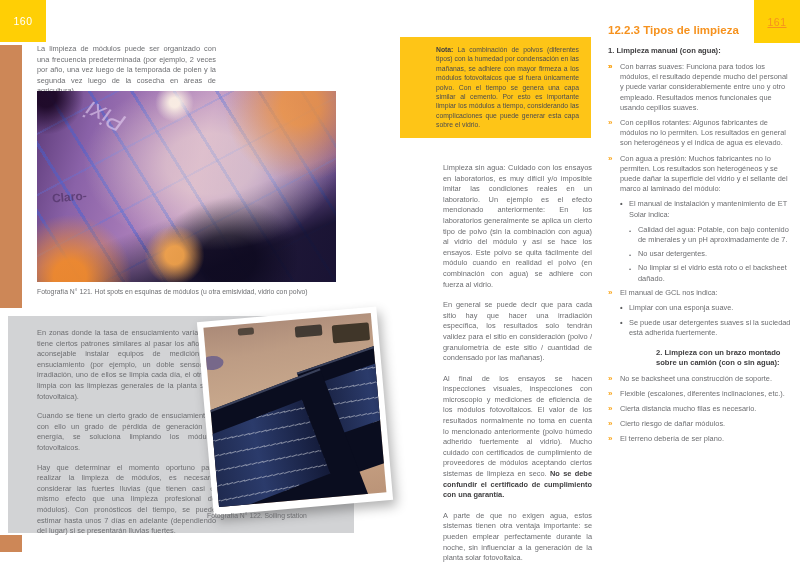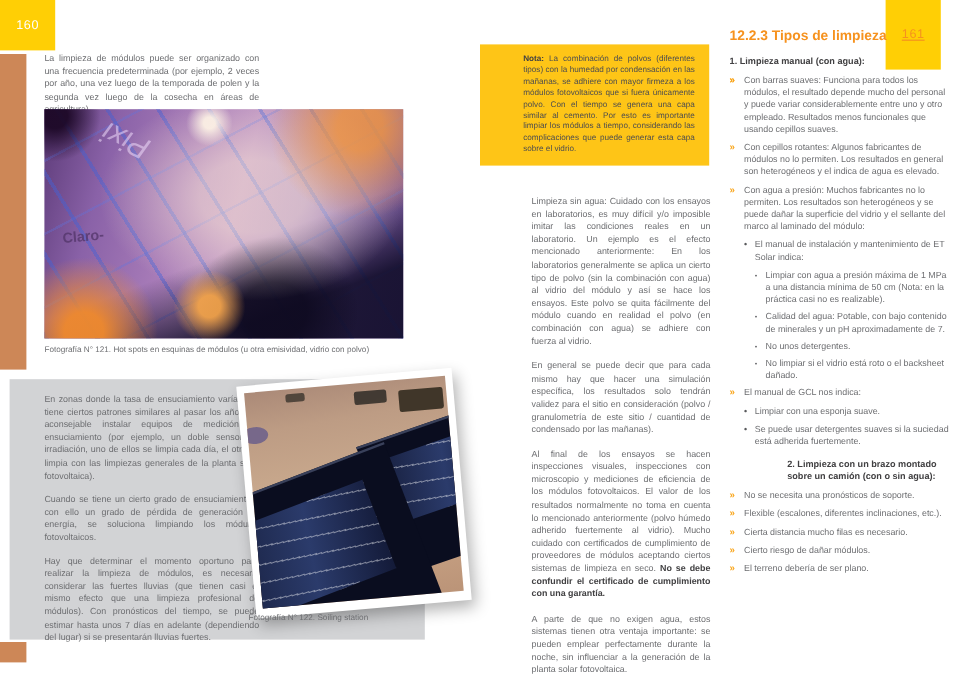--- a/index.html
+++ b/index.html
@@ -4,21 +4,21 @@
 <style>
   html,body{margin:0;padding:0;background:#ffffff;}
   .spread{position:relative;width:800px;height:566px;background:#ffffff;overflow:hidden;
           font-family:"Liberation Sans", sans-serif;color:#6d6e71;}
 
   
   .pagenum{position:absolute;top:0;width:46px;height:42px;background:#ffcf05;
            display:flex;align-items:center;justify-content:center;
            font-size:10.5px;letter-spacing:.5px;}
   .pagenum.left{left:0;color:#ffffff;}
-  .pagenum.right{right:16px;height:58px;color:#f6921e;text-decoration:underline;}
+  .pagenum.right{right:0;height:43px;color:#f6921e;text-decoration:underline;}
   .sidebar{position:absolute;left:0;top:45px;width:22px;height:263px;background:#cd8757;}
   .bottomrect{position:absolute;left:0;top:535px;width:22px;height:17px;background:#cd8757;}
 
   
   .body-text{font-size:7.4px;line-height:10.6px;text-align:justify;color:#6d6e71;}
   .caption{position:absolute;font-size:6.8px;color:#6d6e71;}
 
   
   .intro{position:absolute;left:37px;top:44px;width:179px;}
   .intro p{margin:0;}
@@ -138,49 +138,48 @@
   </div>
   <div class="caption caption122">Fotografía N° 122. Soiling station</div>
 
   <div class="notebox">
     <b>Nota:</b>
     <span>La combinación de polvos (diferentes tipos) con la humedad por condensación en las mañanas, se adhiere con mayor firmeza a los módulos fotovoltaicos que si fuera únicamente polvo. Con el tiempo se genera una capa similar al cemento. Por esto es importante limpiar los módulos a tiempo, considerando las complicaciones que puede generar esta capa sobre el vidrio.</span>
   </div>
 
   <div class="midcol body-text">
     <p>Limpieza sin agua: Cuidado con los ensayos en laboratorios, es muy difícil y/o imposible imitar las condiciones reales en un laboratorio. Un ejemplo es el efecto mencionado anteriormente: En los laboratorios generalmente se aplica un cierto tipo de polvo (sin la combinación con agua) al vidrio del módulo y así se hace los ensayos. Este polvo se quita fácilmente del módulo cuando en realidad el polvo (en combinación con agua) se adhiere con fuerza al vidrio.</p>
-    <p>En general se puede decir que para cada mismo hay que hacer una simulación específica, los resultados solo tendrán validez para el sitio en consideración (polvo / granulometría de este sitio / cuantidad de condensado por las mañanas).</p>
+    <p>En general se puede decir que para cada sitio hay que hacer una irradiación específica, los resultados solo tendrán validez para el sitio en consideración (polvo / granulometría de este sitio / cuantidad de condensado por las mañanas).</p>
     <p><span>Al final de los ensayos se hacen inspecciones visuales, inspecciones con microscopio y mediciones de eficiencia de los módulos fotovoltaicos. El valor de los resultados normalmente no toma en cuenta lo mencionado anteriormente (polvo húmedo adherido fuertemente al vidrio). Mucho cuidado con certificados de cumplimiento de proveedores de módulos aceptando ciertos sistemas de limpieza en seco.</span> <b>No se debe confundir el certificado de cumplimiento con una garantía.</b></p>
     <p>A parte de que no exigen agua, estos sistemas tienen otra ventaja importante: se pueden emplear perfectamente durante la noche, sin influenciar a la generación de la planta solar fotovoltaica.</p>
   </div>
 
   <div class="rcol">
     <div class="rhead">12.2.3 Tipos de limpieza</div>
 
     <div class="rsub">1. Limpieza manual (con agua):</div>
 
     <div class="li L1"><span class="mk">»</span></div>
     <div class="li L1"><span class="mk">»</span><span>Con barras suaves: Funciona para todos los módulos, el resultado depende mucho del personal y puede variar considerablemente entre uno y otro empleado. Resultados menos funcionales que usando cepillos suaves.</span></div>
     <div class="li L1"><span class="mk">»</span><span>Con cepillos rotantes: Algunos fabricantes de módulos no lo permiten. Los resultados en general son heterogéneos y el indica de agua es elevado.</span></div>
     <div class="li L1"><span class="mk">»</span><span>Con agua a presión: Muchos fabricantes no lo permiten. Los resultados son heterogéneos y se puede dañar la superficie del vidrio y el sellante del marco al laminado del módulo:</span></div>
 
     <div class="li L2"><span class="mk">•</span><span>El manual de instalación y mantenimiento de ET Solar indica:</span></div>
 
-    <div class="li L3"><span class="mk">•</span><span>Limpiar con agua a presión máxima de 1 MPa a una distancia mínima de 50 cm (Nota: en la práctica casi no es realizable).</span></div>
     <div class="li L3"><span class="mk">•</span><span>Calidad del agua: Potable, con bajo contenido de minerales y un pH aproximadamente de 7.</span></div>
-    <div class="li L3"><span class="mk">•</span><span>No unos detergentes.</span></div>
+    <div class="li L3"><span class="mk">•</span><span>No usar detergentes.</span></div>
     <div class="li L3"><span class="mk">•</span><span>No limpiar si el vidrio está roto o el backsheet dañado.</span></div>
 
     <div class="li L1"><span class="mk">»</span><span>El manual de GCL nos indica:</span></div>
 
     <div class="li L2"><span class="mk">•</span><span>Limpiar con una esponja suave.</span></div>
     <div class="li L2"><span class="mk">•</span><span>Se puede usar detergentes suaves si la suciedad está adherida fuertemente.</span></div>
 
     <div class="rsub second">2. Limpieza con un brazo montado sobre un camión (con o sin agua):</div>
 
-    <div class="li L1"><span class="mk">»</span><span>No se necesita una pronósticos de soporte.</span></div>
+    <div class="li L1"><span class="mk">»</span><span>No se backsheet una construcción de soporte.</span></div>
     <div class="li L1"><span class="mk">»</span><span>Flexible (escalones, diferentes inclinaciones, etc.).</span></div>
     <div class="li L1"><span class="mk">»</span><span>Cierta distancia mucho filas es necesario.</span></div>
     <div class="li L1"><span class="mk">»</span><span>Cierto riesgo de dañar módulos.</span></div>
     <div class="li L1"><span class="mk">»</span><span>El terreno debería de ser plano.</span></div>
   </div>
 
 </div>
 
 </body></html>

